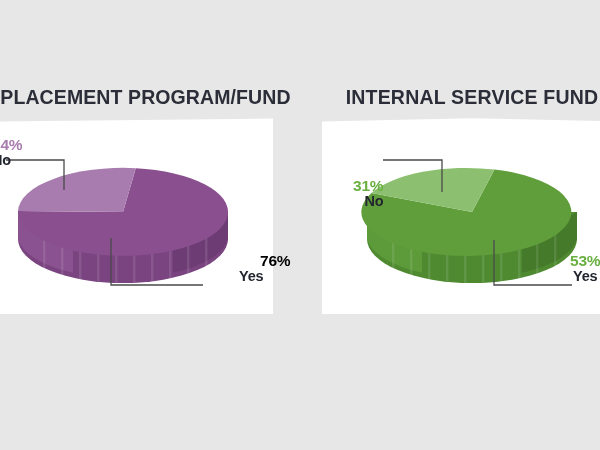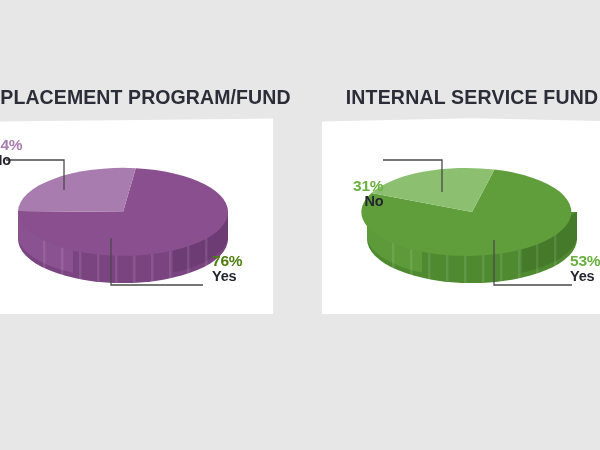--- a/index.html
+++ b/index.html
@@ -77,21 +77,21 @@
     display: block;
     font-size: 14.5px;
     color: #23262f;
     letter-spacing: -0.2px;
   }
   .callout.no-left  { left: 19px;  top: 137px; text-align: left; }
   .callout.yes-left { left: 239px; top: 253px; text-align: left; }
   .callout.no-right  { left: 31px;  top: 154px; text-align: right; margin-top: 24px; }
   .callout.yes-right { left: 248px; top: 253px; text-align: left; }
   .callout.yes-left .ans,
-  .callout.yes-right .ans { text-align: left; padding-right: 1px; }
+  .callout.yes-right .ans { text-align: center; padding-right: 1px; }
   .callout.yes-left .pct,
   .callout.yes-right .pct { text-align: right; padding-right: 1px; }
 </style>
 </head>
 <body style="background: rgb(231, 231, 231);">
 
 <div id="stage">
 
   <div class="panel panel-left">
 
@@ -137,21 +137,21 @@
         <path d="M 138 126 L 138 173 L 230 173"></path>
       </g>
     </svg>
 
     <div class="callout no-left">
       <span class="pct" style="color: rgb(168, 124, 174);">24%</span>
       <span class="ans">No</span>
     </div>
 
     <div class="callout yes-left">
-      <span class="pct" style="color: #4d7c0f;">76%</span>
+      <span class="pct" style="color: #000000; margin-left: 48px;">76%</span>
       <span class="ans">Yes</span>
     </div>
   </div>
 
   <div class="panel panel-right">
 
     <div class="panel-title" style="color: rgb(43, 46, 56);">INTERNAL SERVICE FUND</div>
 
     <svg class="card-svg" viewBox="0 0 300 210">
       <path d="M 0 9.5 L 150 6.2 L 300 9.5 L 300 202 L 0 202 Z" fill="#ffffff"></path>

